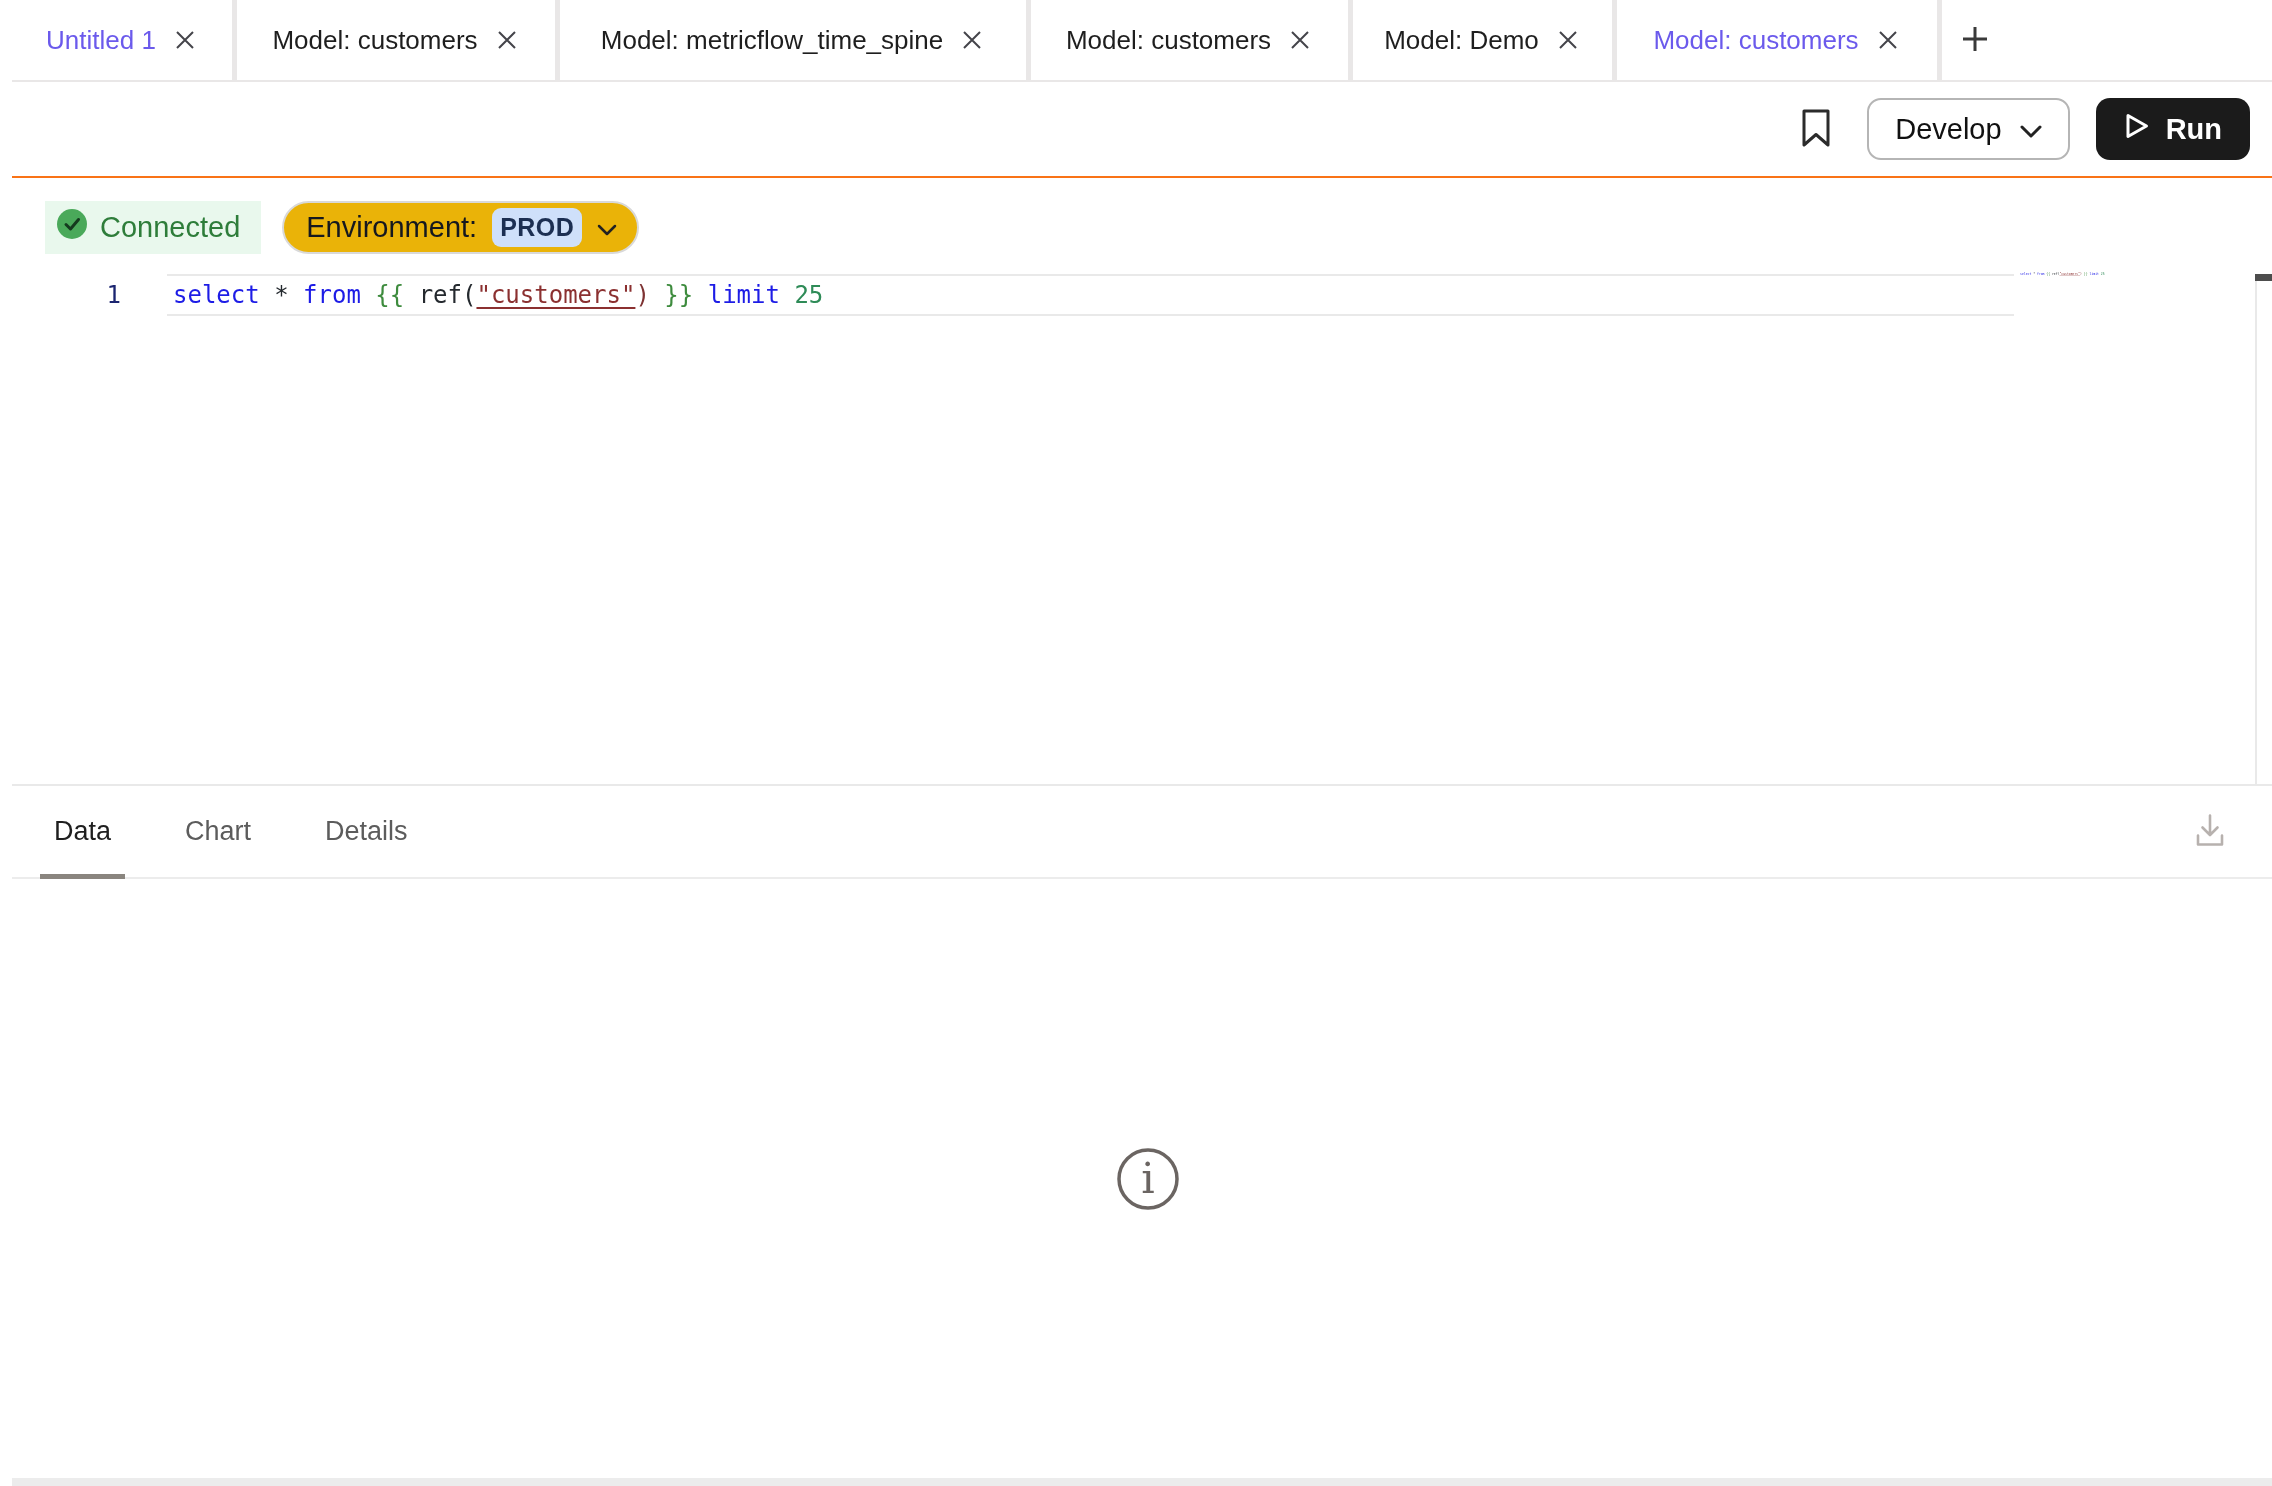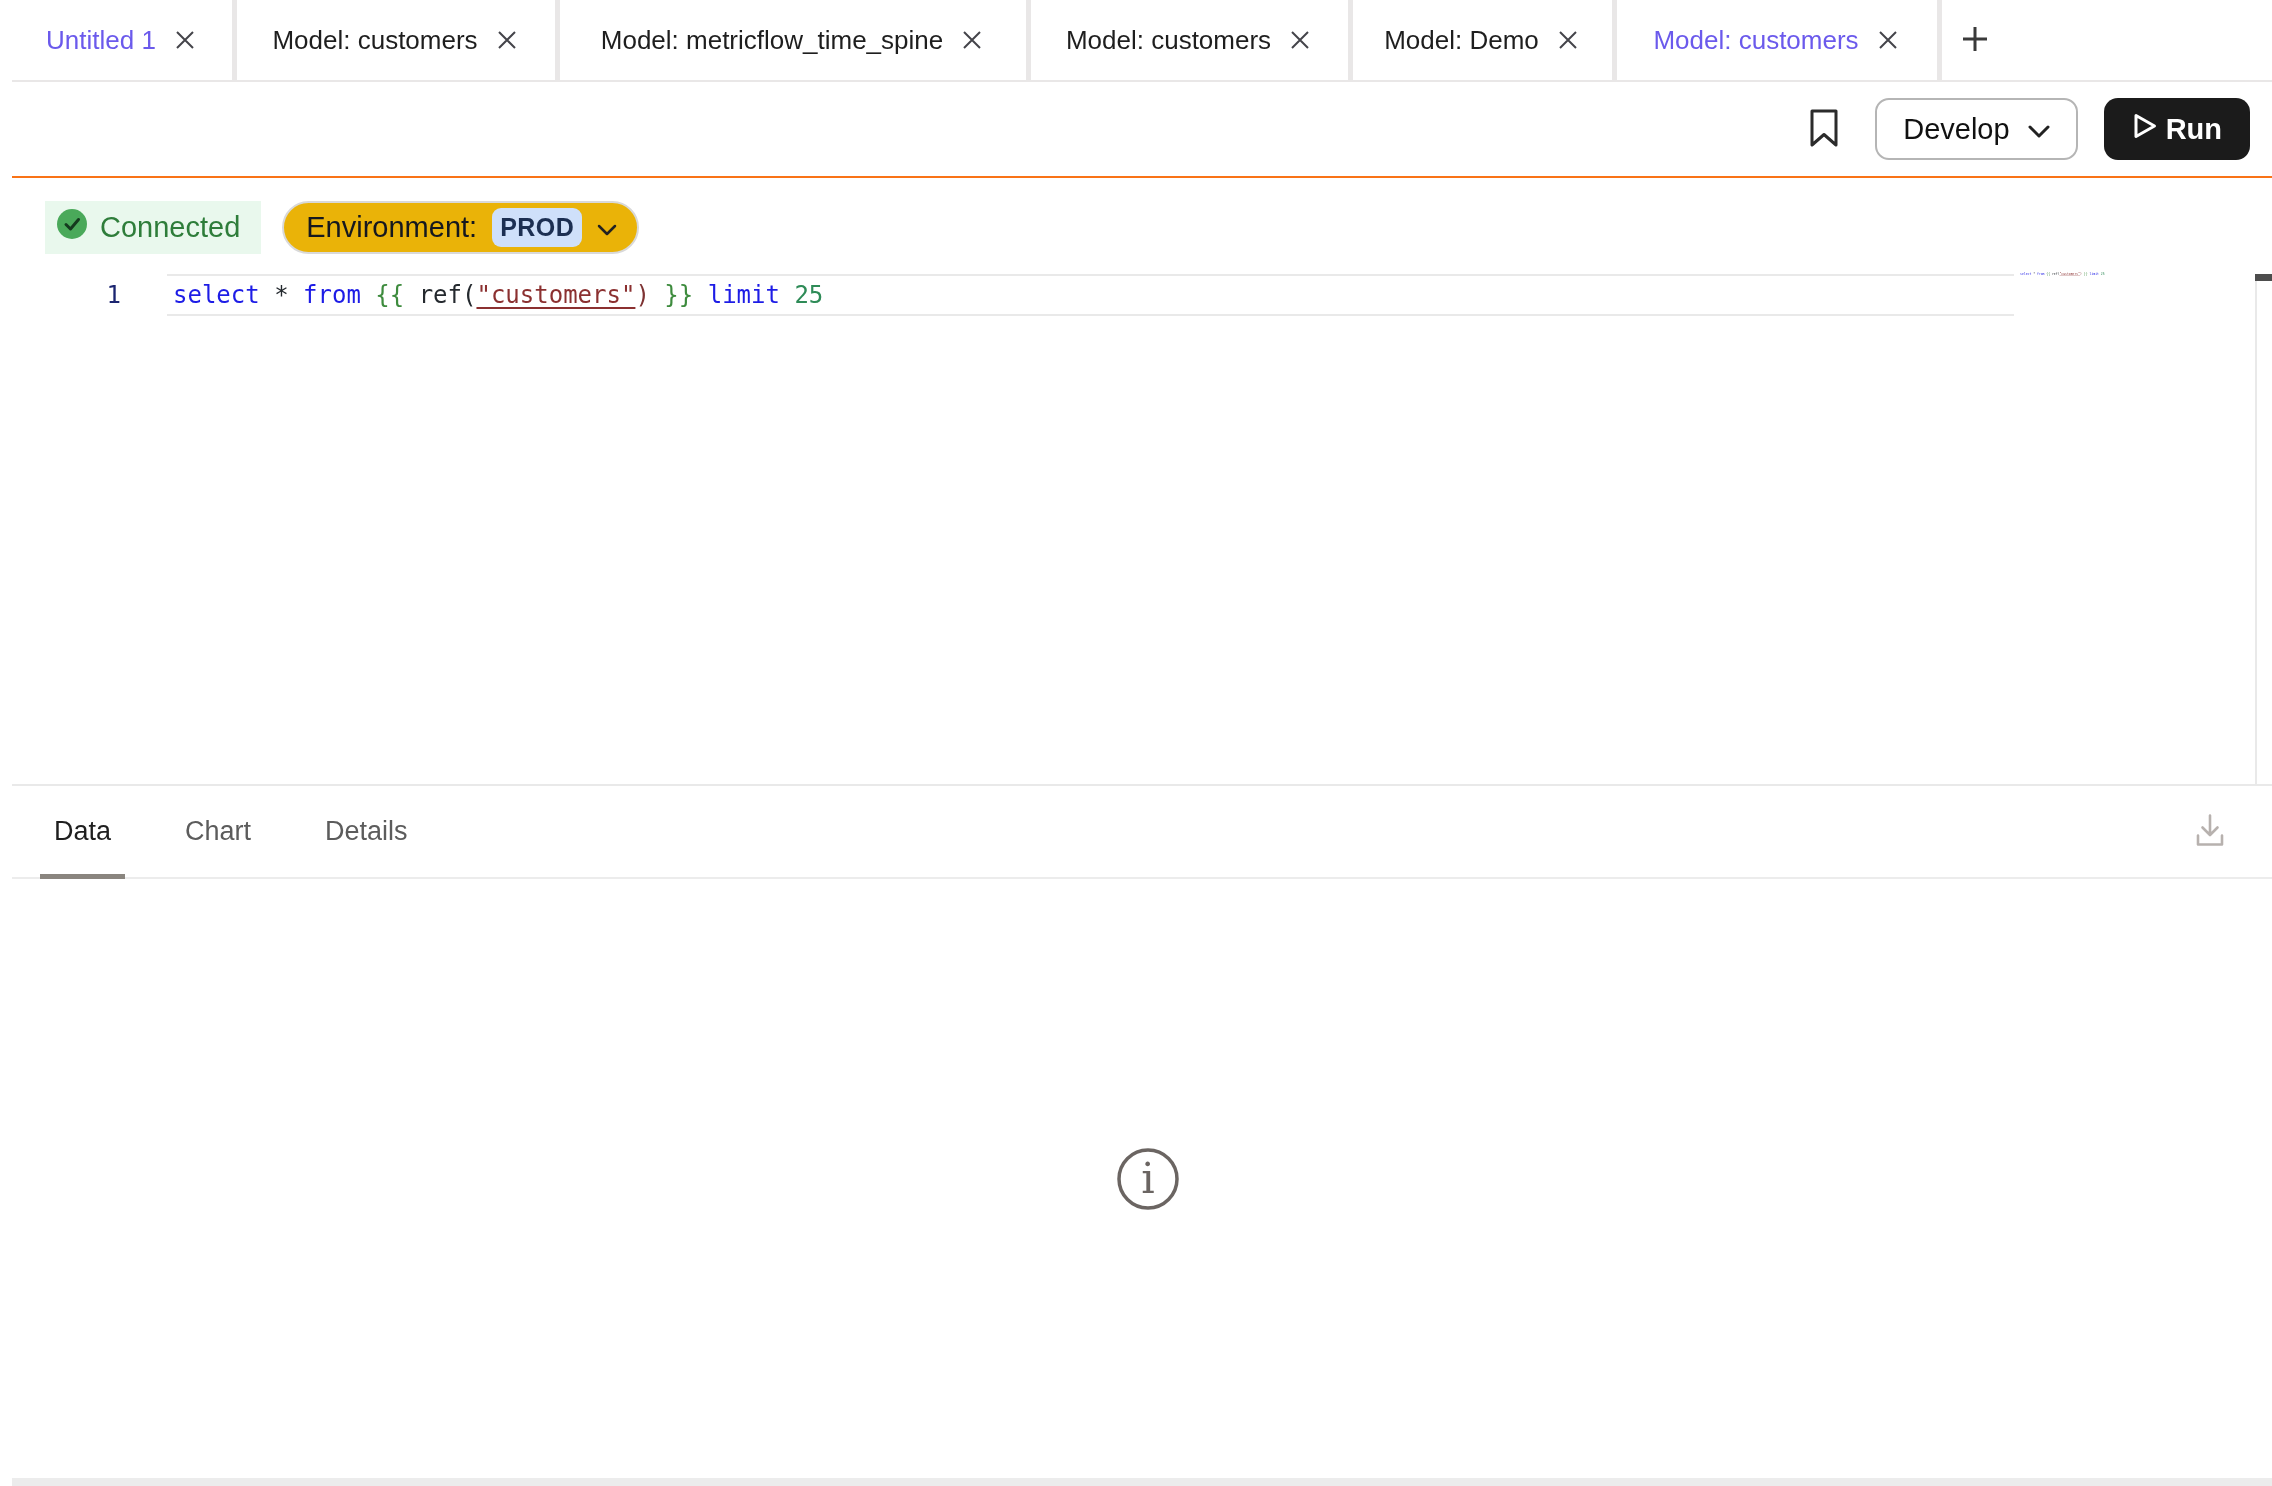--- a/index.html
+++ b/index.html
@@ -23,21 +23,21 @@
   .newtab { display:flex; align-items:center; padding-left:18px; width:110px; background:#fff; border:none; }
   .tab-fill { flex:1; background:#fff; }
 
   
   .toolbar { height:96px; display:flex; align-items:center; justify-content:flex-end;
              gap:26px; padding-right:34px; border-bottom:2px solid #f97316; background:#fff; }
   .bookmark-btn { display:flex; align-items:center; margin-right:10px; background:none; border:none; }
   .btn-develop { display:flex; align-items:center; gap:18px; height:62px; padding:0 26px;
                  background:#fff; border:2px solid #b5b5b5; border-radius:14px;
                  font-family:inherit; font-size:29px; color:#111; }
-  .btn-run { display:flex; align-items:center; gap:8px; height:62px; padding:0 28px;
+  .btn-run { display:flex; align-items:center; gap:16px; height:62px; padding:0 28px;
              background:#1b1b1b; border:none; border-radius:14px;
              font-family:inherit; font-size:29px; font-weight:600; color:#fff; }
 
   
   .statusrow { height:76px; display:flex; align-items:flex-end; padding-left:33px; }
   .connected { height:53px; display:flex; align-items:center; gap:13px;
                background:#e9f8ed; border-radius:0; padding:0 21px 0 12px;
                color:#2e7d3a; font-size:29px; font-weight:500;justify-content:center; }
   .envpill { margin-left:21px; height:53px; display:flex; align-items:center; gap:15px;
              background:#eab308; border:2px solid #d9d9d9; border-radius:27px;

